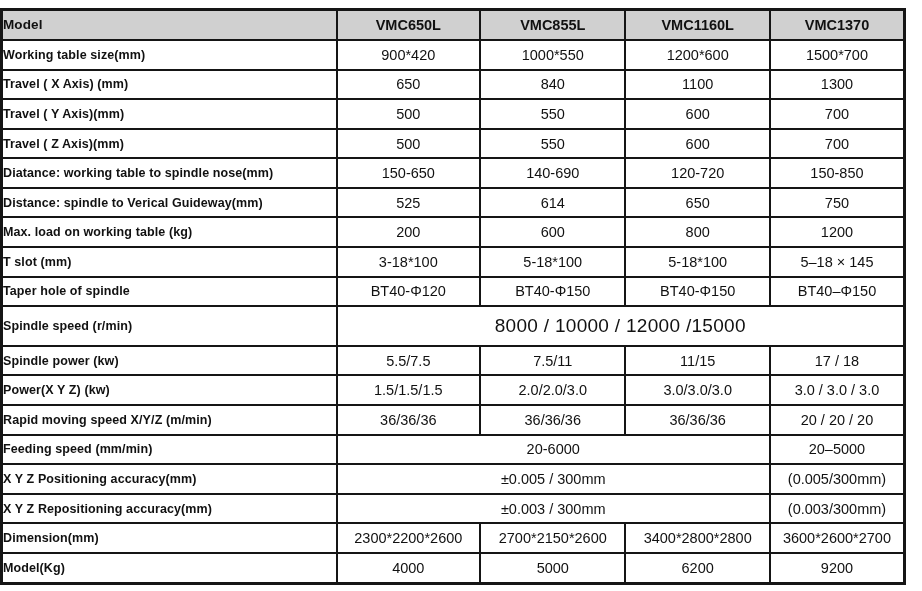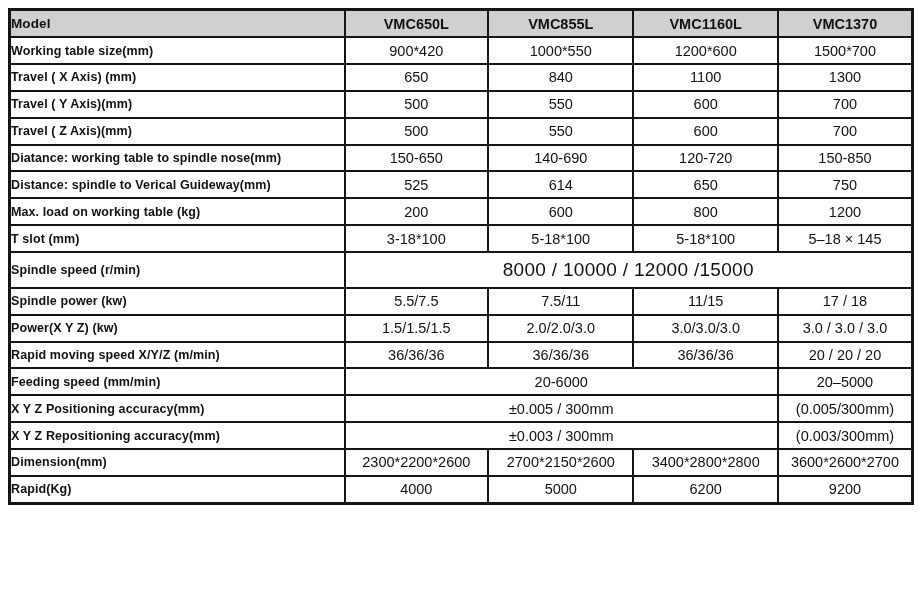--- a/index.html
+++ b/index.html
@@ -12,24 +12,24 @@
     color: #111111;
   }
   .stage {
     position: relative;
     width: 922px;
     height: 591px;
     background: #ffffff;
   }
   table.spec {
     position: absolute;
-    left: 8px;
+    left: 0;
     top: 8px;
     width: 906px;
-    height: 497px;
+    height: 577px;
     border-collapse: collapse;
     table-layout: fixed;
     border: 3px solid #151515;
   }
   table.spec th, table.spec td {
     border: 2px solid #151515;
     vertical-align: middle;
     padding: 0;
     overflow: hidden;
   }
@@ -135,20 +135,27 @@
     </tr>
 
     <tr>
       <td class="lbl">T slot (mm)</td>
       <td class="val">3-18*100</td>
       <td class="val">5-18*100</td>
       <td class="val">5-18*100</td>
       <td class="val">5–18 × 145</td>
     </tr>
 
+    <tr>
+      <td class="lbl">Taper hole of spindle</td>
+      <td class="val">BT40-Φ120</td>
+      <td class="val">BT40-Φ150</td>
+      <td class="val">BT40-Φ150</td>
+      <td class="val">BT40–Φ150</td>
+    </tr>
 
     <tr>
       <td class="lbl">Spindle speed (r/min)</td>
       <td class="val big" colspan="4">8000 / 10000 / 12000 /15000</td>
     </tr>
 
     <tr>
       <td class="lbl">Spindle power (kw)</td>
       <td class="val">5.5/7.5</td>
       <td class="val">7.5/11</td>
@@ -192,21 +199,21 @@
 
     <tr>
       <td class="lbl">Dimension(mm)</td>
       <td class="val">2300*2200*2600</td>
       <td class="val">2700*2150*2600</td>
       <td class="val">3400*2800*2800</td>
       <td class="val">3600*2600*2700</td>
     </tr>
 
     <tr>
-      <td class="lbl">Rapid(Kg)</td>
+      <td class="lbl">Model(Kg)</td>
       <td class="val">4000</td>
       <td class="val">5000</td>
       <td class="val">6200</td>
       <td class="val">9200</td>
     </tr>
 
   </tbody>
     </table>
 </div>
 

